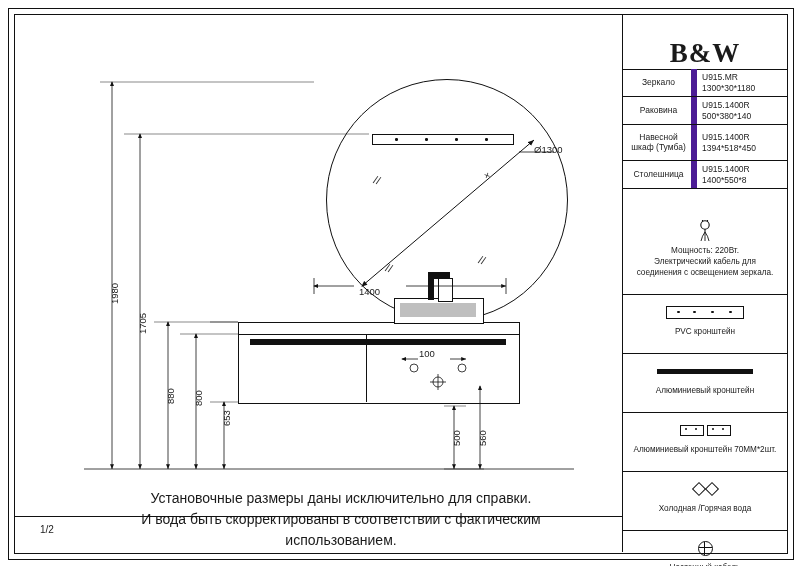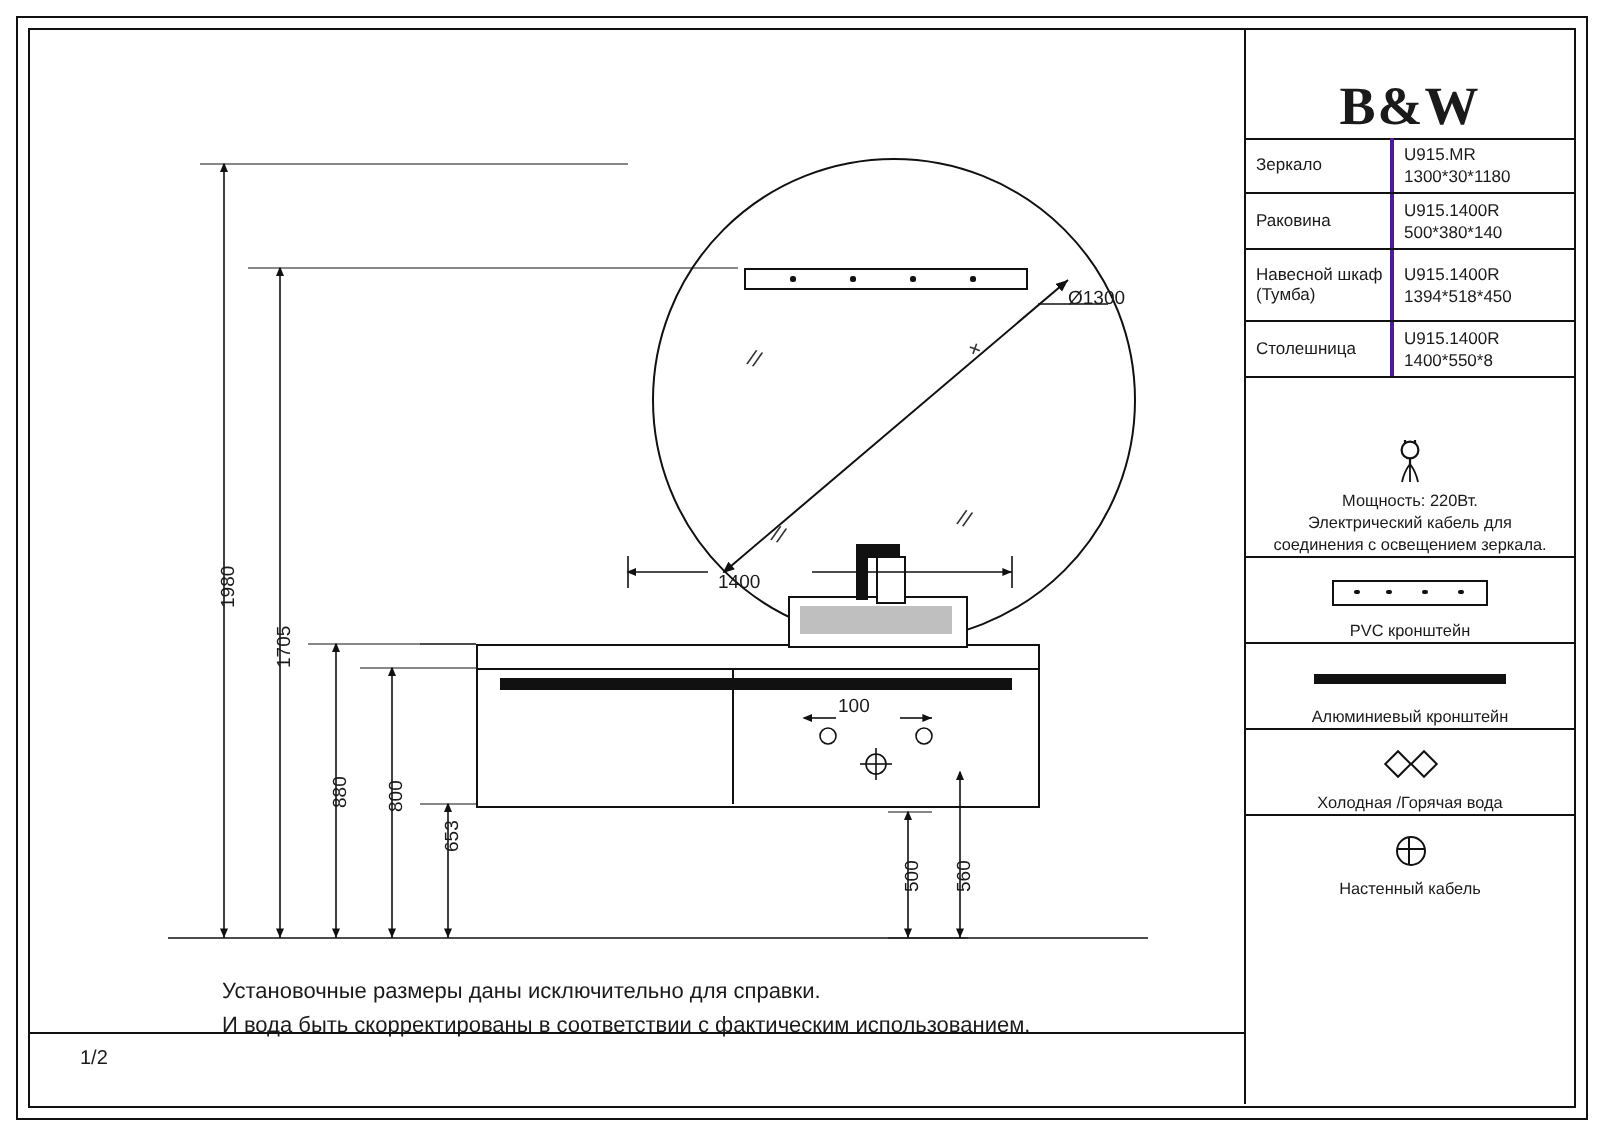--- a/index.html
+++ b/index.html
@@ -7,24 +7,24 @@
   .sheet{position:relative;width:800px;height:566px;overflow:hidden;background:#fff;}
   .border-outer{position:absolute;left:8px;top:8px;width:784px;height:550px;border:1px solid #111;}
   .border-inner{position:absolute;left:14px;top:14px;width:772px;height:538px;border:1px solid #111;}
 
   
   .titleblock{position:absolute;left:622px;top:14px;width:164px;height:538px;border-left:1px solid #111;box-sizing:border-box;}
   .logo-cell{position:absolute;left:0;top:0;width:164px;height:55px;border-bottom:1px solid #111;display:flex;align-items:flex-end;justify-content:center;}
   .logo-text{font-family:"Liberation Serif",serif;font-size:27px;font-weight:bold;letter-spacing:1px;}
   .spec-table{position:absolute;left:0;top:55px;width:164px;}
   .spec-row{display:flex;border-bottom:1px solid #111;min-height:28px;box-sizing:border-box;}
-  .spec-label{width:74px;box-sizing:border-box;border-right:2px solid #4c1d95;padding:3px 2px 3px 5px;font-size:8.5px;line-height:1.15;display:flex;flex-direction:column;justify-content:center;}
+  .spec-label{width:74px;box-sizing:border-box;border-right:6px solid #4c1d95;padding:3px 2px 3px 5px;font-size:8.5px;line-height:1.15;display:flex;flex-direction:column;justify-content:center;text-align:center;}
   .spec-val{flex:1;box-sizing:border-box;padding:3px 2px 3px 5px;font-size:8.5px;line-height:1.2;display:flex;flex-direction:column;justify-content:center;}
   .legend{position:absolute;left:0;top:200px;width:164px;text-align:center;font-size:8.2px;line-height:1.35;}
-  .legend-item{padding:6px 8px 0 8px;border-bottom:1px solid #111;}
+  .legend-item{padding:6px 8px 16px 8px;border-bottom:1px solid #111;}
   .legend-item:last-child{border-bottom:none;}
   .legend-item.noline{border-bottom:none;}
   .legend-gfx{height:22px;display:flex;align-items:center;justify-content:center;margin-bottom:3px;}
   .legend-txt{white-space:pre-line;}
 
   .pvc-bar{width:76px;height:11px;border:1px solid #111;background:#fff;position:relative;}
   .pvc-bar i{position:absolute;top:4px;width:2.5px;height:2.5px;border-radius:50%;background:#111;}
   .alu-bar{width:96px;height:5px;background:#111;}
   .alu2{display:flex;gap:3px;}
   .alu2 span{width:22px;height:9px;border:1px solid #111;position:relative;}
@@ -33,21 +33,21 @@
   .water-mark b{display:block;width:8px;height:8px;border:1px solid #111;transform:rotate(45deg);}
   .drain-mark{width:13px;height:13px;border:1px solid #111;border-radius:50%;position:relative;}
   .drain-mark:before,.drain-mark:after{content:"";position:absolute;background:#111;}
   .drain-mark:before{left:5.5px;top:0;width:1px;height:13px;}
   .drain-mark:after{top:5.5px;left:0;height:1px;width:13px;}
 
   
   .draw{position:absolute;left:14px;top:14px;width:608px;height:538px;}
   .page-num{position:absolute;left:40px;top:524px;font-size:10px;text-align:right;}
   .foot-sep{position:absolute;left:14px;top:516px;width:608px;border-top:1px solid #111;}
-  .note{position:absolute;left:97px;top:474px;width:460px;font-size:11px;line-height:1.5;}
+  .note{position:absolute;left:97px;top:474px;width:460px;font-size:14px;line-height:1.5;text-align:center;}
 
   
   .mirror{position:absolute;left:312px;top:65px;width:240px;height:240px;border:1px solid #111;border-radius:50%;background:#fff;}
   .mirror-lamp{position:absolute;left:358px;top:120px;width:140px;height:9px;border:1px solid #111;background:#fff;}
   .mirror-lamp i{position:absolute;top:3px;width:2.5px;height:2.5px;border-radius:50%;background:#111;}
 
   
   .cab-top{position:absolute;left:224px;top:308px;width:280px;height:12px;border:1px solid #111;background:#fff;}
   .cab-body{position:absolute;left:224px;top:320px;width:280px;height:68px;border:1px solid #111;background:#fff;}
   .cab-split{position:absolute;left:352px;top:320px;width:1px;height:68px;background:#111;}
@@ -236,20 +236,35 @@
         <div class="legend-txt">PVC кронштейн</div>
       </div>
 
       <div class="legend-item">
         <div class="legend-gfx">
           <span class="alu-bar"></span>
         </div>
         <div class="legend-txt">Алюминиевый кронштейн</div>
       </div>
 
+      <div class="legend-item">
+        <div class="legend-gfx">
+          <span class="alu2">
+              <span>
+                <i style="left:4px"></i>
+                <i style="left:14px"></i>
+              </span>
+              <span>
+                <i style="left:4px"></i>
+                <i style="left:14px"></i>
+              </span>
+            </span>
+        </div>
+        <div class="legend-txt">Алюминиевый кронштейн 70MM*2шт.</div>
+      </div>
 
       <div class="legend-item">
         <div class="legend-gfx">
           <span class="water-mark">
               <b></b>
               <b></b>
             </span>
         </div>
         <div class="legend-txt">Холодная /Горячая вода</div>
       </div>

